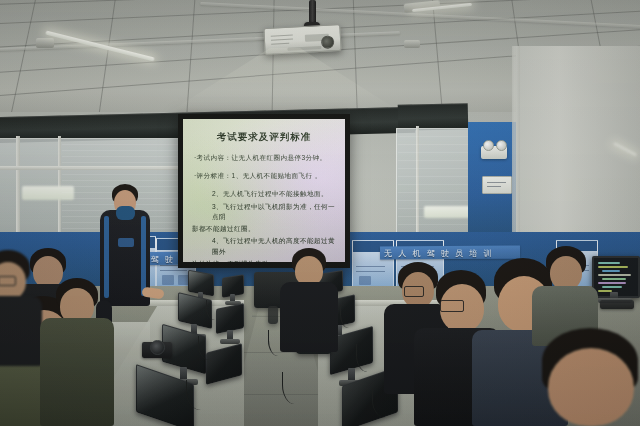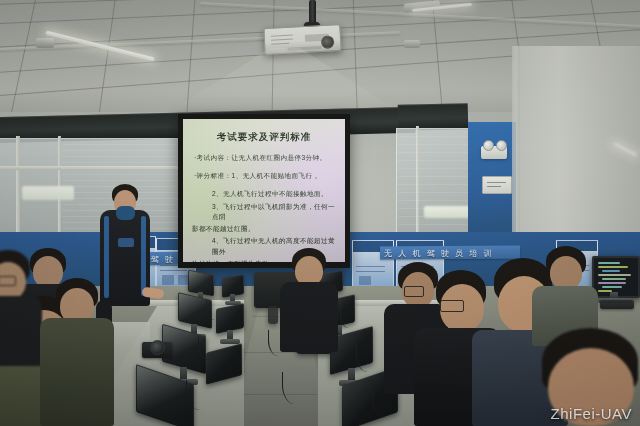--- a/index.html
+++ b/index.html
@@ -599,15 +599,14 @@
     <div class="body" style="left:532px;top:286px;width:66px;height:60px;background:linear-gradient(180deg,#6e7468,#4f5549);"></div>
   </div>
 
   <div class="person blur-m">
     <div class="hair" style="left:542px;top:328px;width:96px;height:66px;border-radius:50% 50% 24% 24%;"></div>
     <div class="head" style="left:548px;top:348px;width:86px;height:78px;background:#c49a75;"></div>
   </div>
 
   <div class="grade"></div>
   <div class="warm"></div>
-  <div class="watermark">ZhiFei-UAV</div>
 
 </div>
 
 </body></html>

